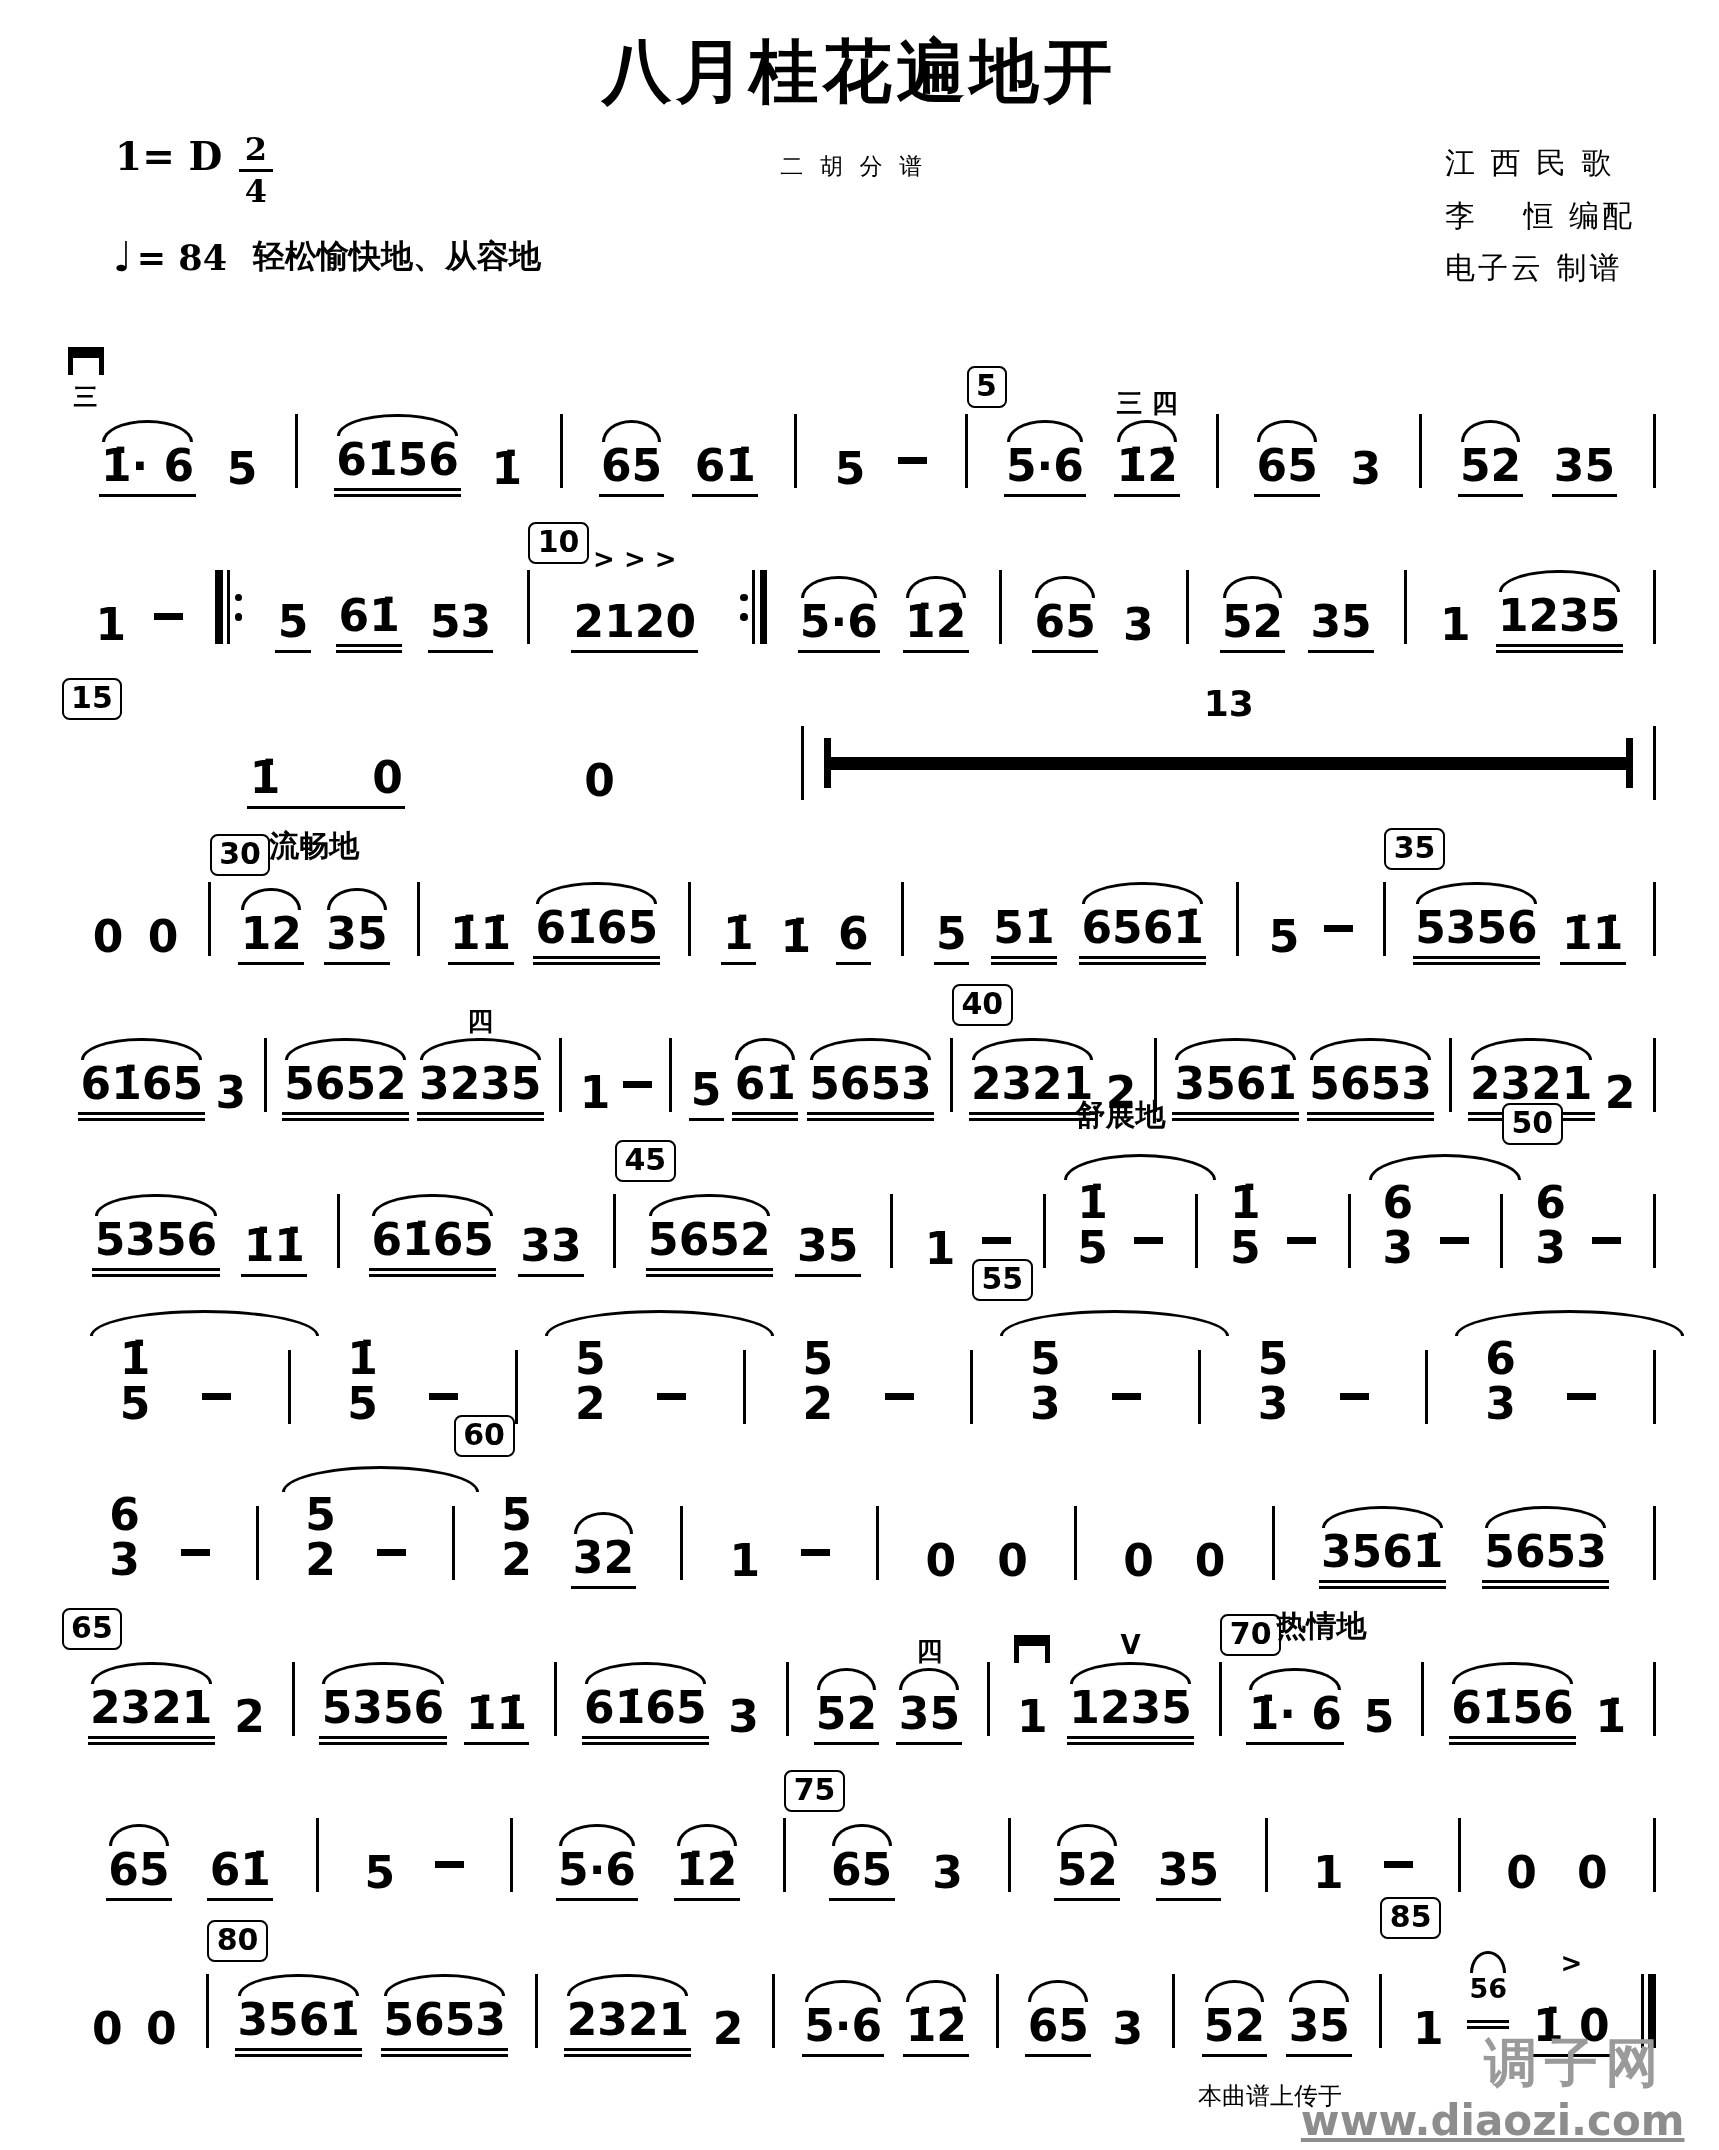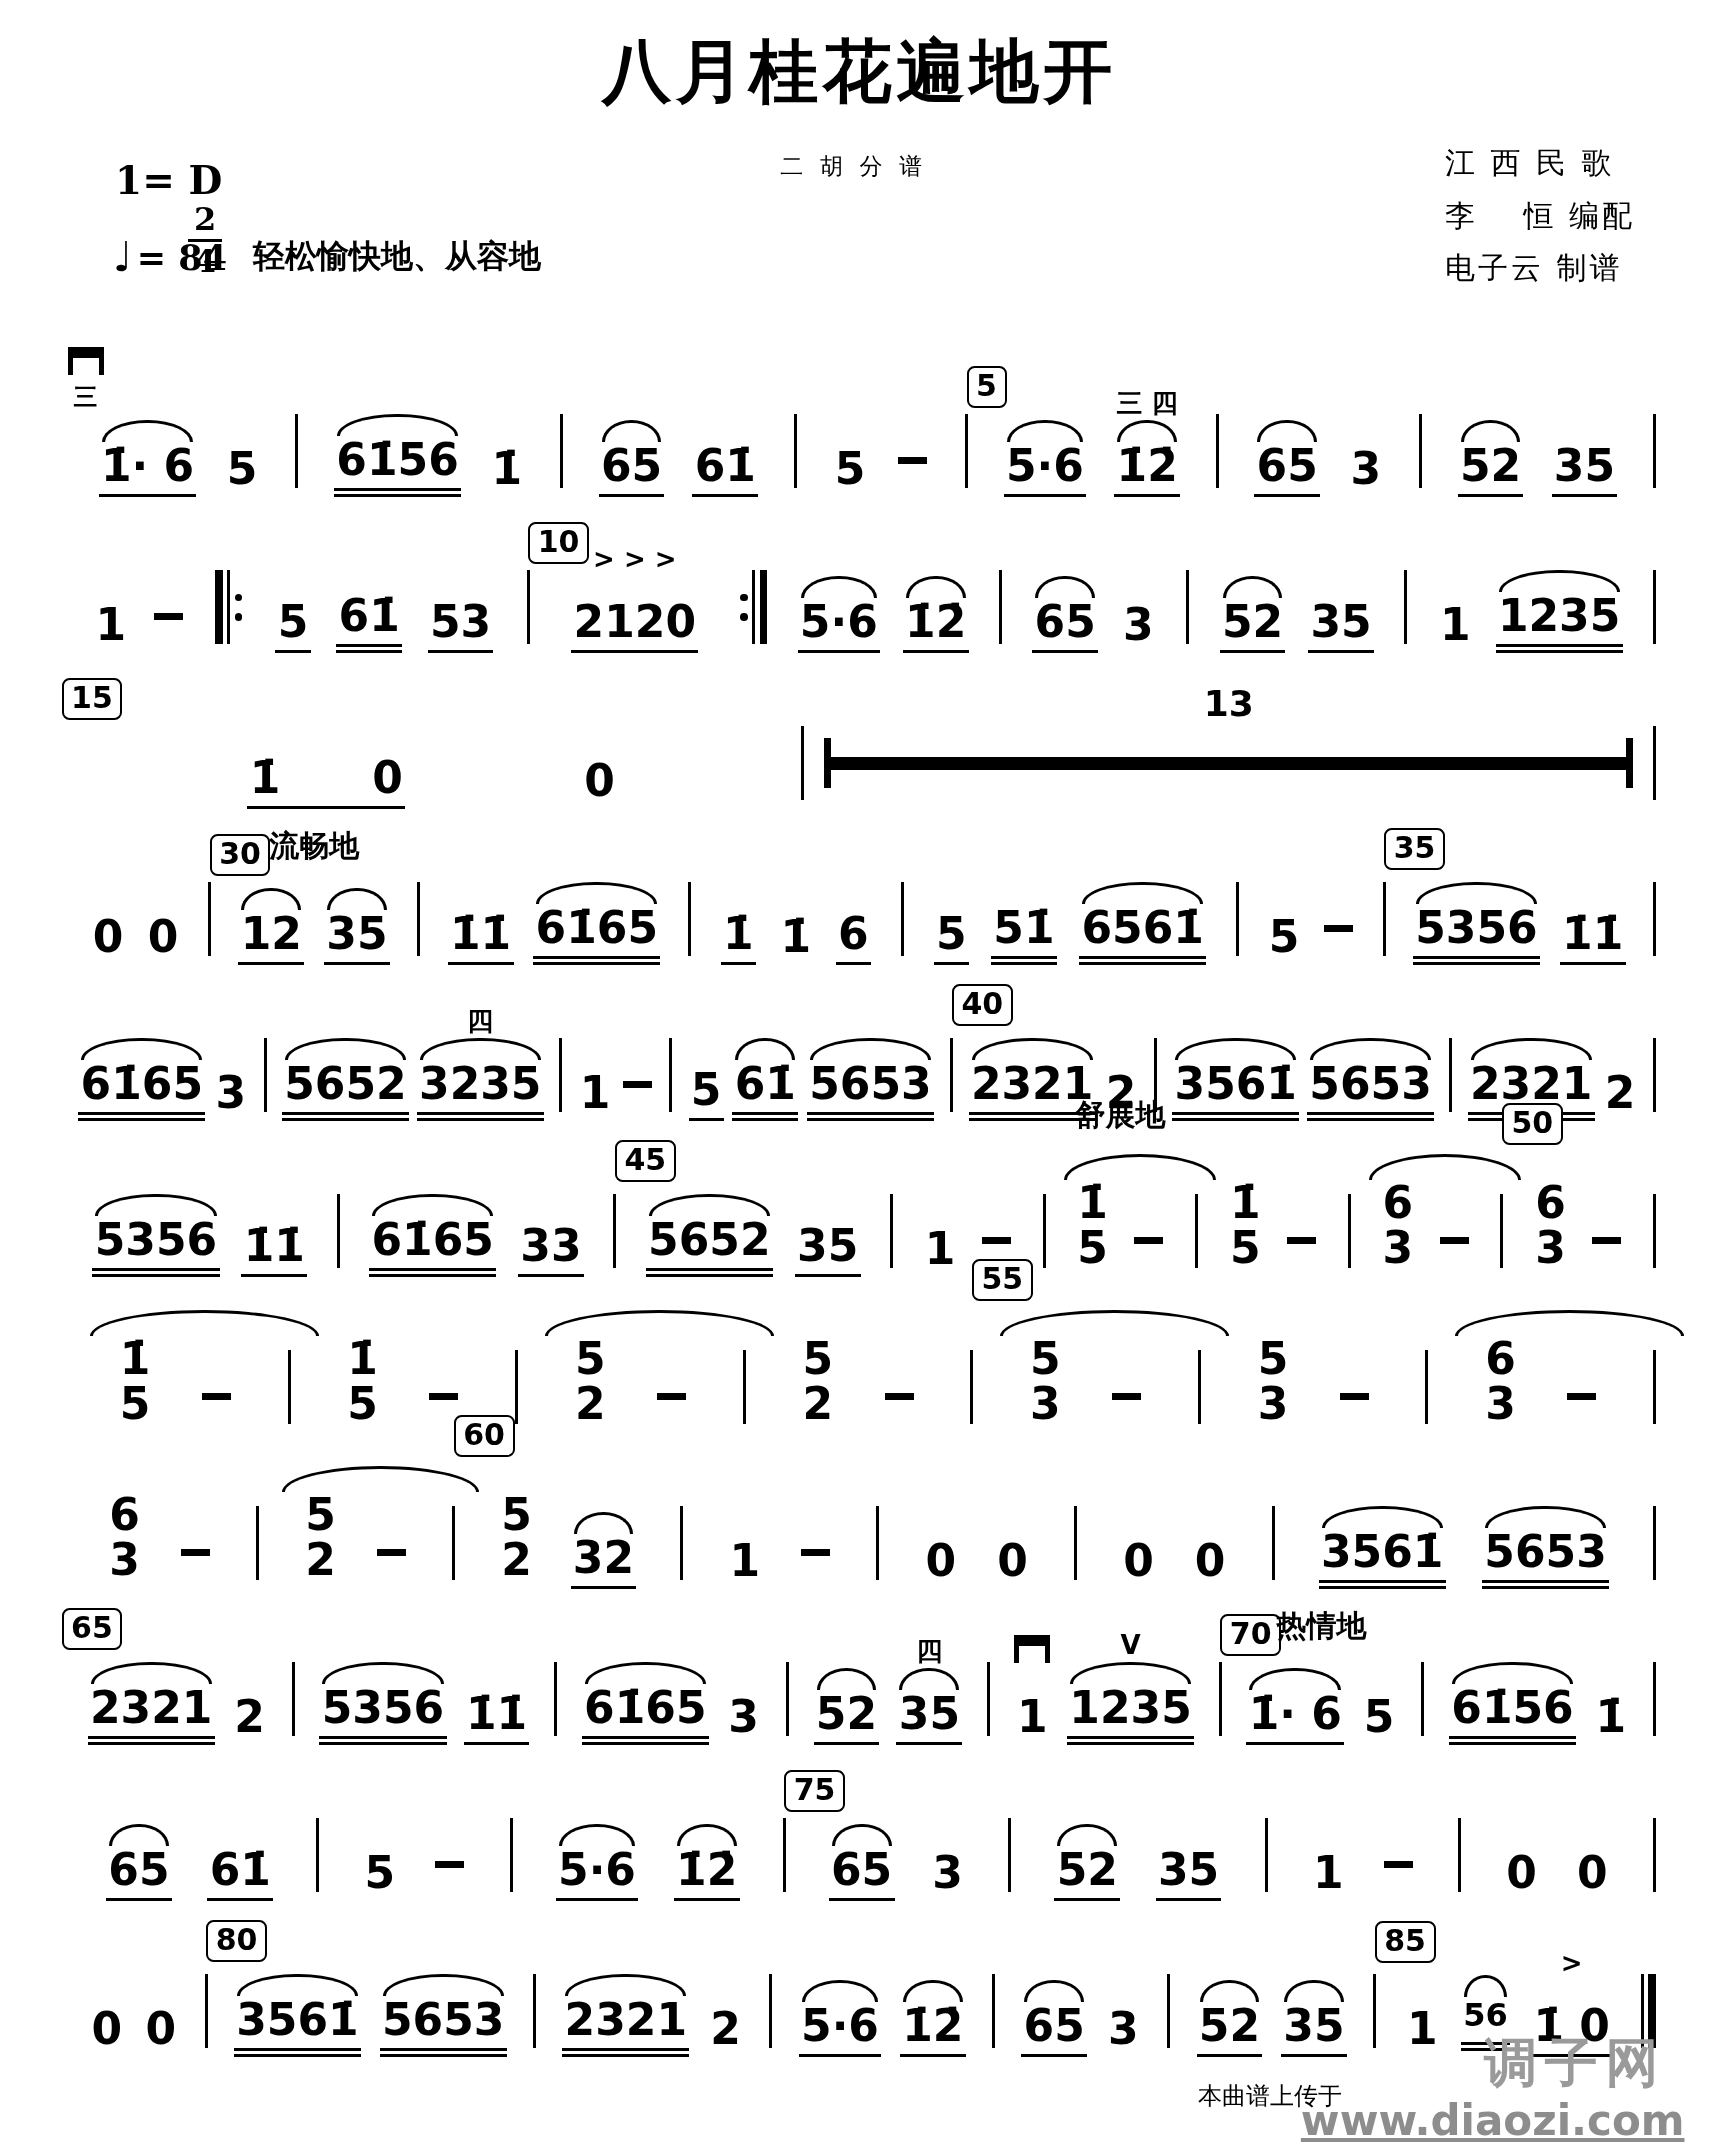--- a/index.html
+++ b/index.html
@@ -5,41 +5,41 @@
   html,body{margin:0;padding:0;background:#e8e8e8;}
   .page{position:relative;width:1719px;height:2151px;background:#ffffff;color:#000;
         font-family:"DejaVu Sans",sans-serif;overflow:hidden;}
   
   .title{position:absolute;top:26px;left:0;width:100%;text-align:center;
          font-size:69px;font-weight:700;letter-spacing:4.5px;}
   .subtitle{position:absolute;top:151px;left:0;width:100%;text-align:center;
             font-size:23px;letter-spacing:16.6px;font-family:"DejaVu Serif",serif;}
   .credits{position:absolute;top:137px;right:84px;font-family:"DejaVu Serif",serif;
            font-size:30px;line-height:1.75;letter-spacing:3px;text-align:left;}
-  .keyrow{position:absolute;top:157px;left:115px;display:flex;align-items:flex-end;
-          font-family:"DejaVu Serif",serif;font-weight:700;font-size:39px;flex-direction:column;}
+  .keyrow{position:absolute;top:133px;left:115px;display:flex;align-items:flex-start;
+          font-family:"DejaVu Serif",serif;font-weight:700;font-size:39px;}
   .tsig{display:inline-flex;flex-direction:column;align-items:center;margin-left:16.6px;
         font-size:32px;line-height:1;}
   .tsig .n{border-bottom:3.8px solid #000;padding:0 6px 3.8px;}
   .tsig .d{padding-top:3px;}
   .temporow{position:absolute;top:233px;left:113px;display:flex;align-items:center;font-size:32px;}
   .temporow .glyph{font-size:41px;font-weight:700;margin-right:4.5px;}
   .temporow .eq{font-family:"DejaVu Serif",serif;font-weight:700;font-size:35px;}
   .temporow .mood{margin-left:26px;font-weight:600;}
   
   .score{position:absolute;top:341px;left:63px;right:63px;}
   .sline{display:flex;align-items:flex-end;height:156px;position:relative;}
   .measure{position:relative;display:flex;align-items:flex-end;justify-content:space-evenly;
            flex-grow:2;padding:0 7.6px;}
   .unit{position:relative;display:inline-block;font-size:44px;font-weight:700;
         line-height:1;padding:1.5px 2.3px 6px;}
   .unit.u1{border-bottom:3.8px solid #000;}
   .unit.u2{border-bottom:9.8px double #000;}
   .unit .nt{white-space:pre;}
-  .unit.grace{font-size:32px;padding-bottom:11px;margin-bottom:6px;}
+  .unit.grace{font-size:27px;padding-bottom:18px;margin-bottom:28px;}
   .unit.arc::before{content:"";position:absolute;left:3px;right:3px;top:-23px;height:19.6px;
         border:3.8px solid #000;border-bottom:none;border-radius:50% 50% 0 0/100% 100% 0 0;}
   .stack{display:flex;flex-direction:column;align-items:center;line-height:1.02;}
   .dash{display:inline-block;width:29px;height:7.6px;background:#000;margin-bottom:19.6px;}
   .mark{position:absolute;bottom:100%;margin-bottom:27px;left:50%;transform:translateX(-50%);
         font-size:26px;font-weight:700;white-space:nowrap;}
   .bowdown{display:inline-block;width:26px;height:16.6px;border-left:5.3px solid #000;
         border-right:5.3px solid #000;border-top:11.3px solid #000;}
   .pre{position:absolute;bottom:100%;margin-bottom:30px;left:4.5px;display:flex;
        flex-direction:column;align-items:center;gap:6px;font-size:24px;font-weight:600;}

